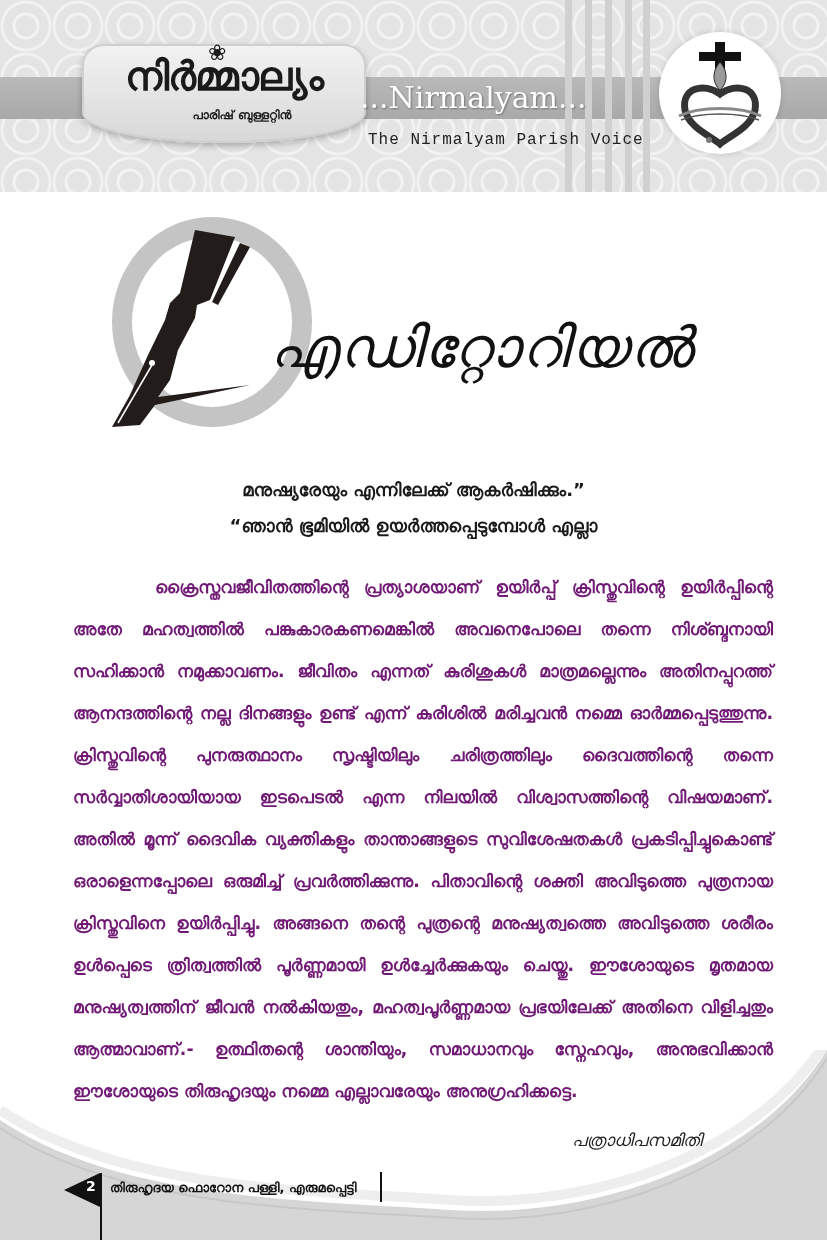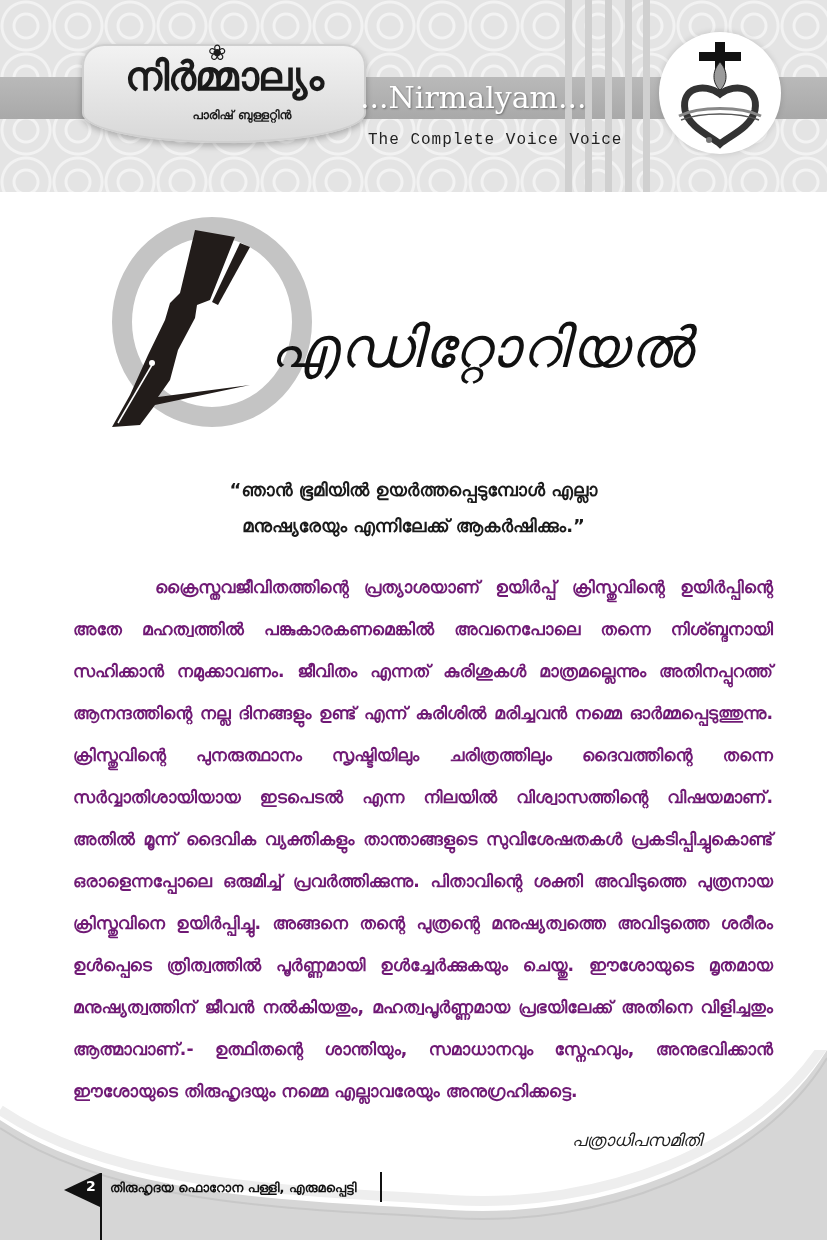--- a/index.html
+++ b/index.html
@@ -120,21 +120,21 @@
       <span style="left:78px"></span>
   </div>
 
   <div class="logo-plaque">
     <span class="logo-flower">❀</span>
     <div class="logo-title">നിർമ്മാല്യം</div>
     <div class="logo-sub">പാരിഷ് ബുള്ളറ്റിൻ</div>
   </div>
 
   <div class="brand-script">...Nirmalyam...</div>
-  <div class="tagline">The Complete Voice Voice</div>
+  <div class="tagline">The Nirmalyam Parish Voice</div>
 
   <div class="emblem">
     <svg width="122" height="122" viewBox="0 0 122 122">
       <rect x="56" y="10" width="10" height="38" fill="#111"></rect>
       <rect x="40" y="20" width="42" height="9" fill="#111"></rect>
       <path d="M61 30 C52 40 54 52 61 58 C68 52 70 40 61 30 Z" fill="#9a9a9a" stroke="#222" stroke-width="1"></path>
       <path d="M61 62 C45 50 22 56 26 78 C30 96 52 104 61 112 C70 104 92 96 96 78 C100 56 77 50 61 62 Z" fill="none" stroke="#333" stroke-width="7"></path>
       <path d="M20 84 C40 74 82 74 102 84" fill="none" stroke="#888" stroke-width="3"></path>
       <path d="M22 88 C42 80 80 80 100 88" fill="none" stroke="#555" stroke-width="1.5"></path>
       <circle cx="50" cy="108" r="3" fill="#777"></circle>
@@ -147,22 +147,22 @@
   <svg class="pen" width="220" height="235" viewBox="0 0 220 235">
     <path d="M95 25 L135 32 L110 95 L97 100 L95 113 L78 145 L70 175 L58 192 L150 180 L55 200 L40 220 L12 222 L30 190 L48 150 L65 115 L70 98 L80 88 Z" fill="#221c1a"></path>
     <path d="M140 38 L150 42 L118 100 L112 97 Z" fill="#221c1a"></path>
     <line x1="18" y1="218" x2="52" y2="160" stroke="#ffffff" stroke-width="1.5"></line>
     <circle cx="52" cy="158" r="3" fill="#ffffff"></circle>
   </svg>
   <div class="editorial-title">എഡിറ്റോറിയൽ</div>
 </div>
 
 <div class="quote">
+  <div>മനുഷ്യരേയും എന്നിലേക്ക് ആകർഷിക്കും.”</div>
   <div>“ഞാൻ ഭൂമിയിൽ ഉയർത്തപ്പെടുമ്പോൾ എല്ലാ</div>
-  <div>മനുഷ്യരേയും എന്നിലേക്ക് ആകർഷിക്കും.”</div>
 </div>
 
 <svg class="footer-wave" width="827" height="190" viewBox="0 0 827 190">
   <path d="M0 70 C120 150 300 150 450 160 C600 170 760 110 827 0 L827 190 L0 190 Z" fill="#d6d6d6"></path>
   <path d="M0 60 C120 140 300 140 450 150 C600 160 760 100 827 -10" fill="none" stroke="#eeeeee" stroke-width="10"></path>
   <path d="M0 78 C120 158 300 158 450 168 C600 178 760 118 827 8" fill="none" stroke="#c8c8c8" stroke-width="2"></path>
 </svg>
 
 <div class="body-text">
   <span class="indent"></span><span>ക്രൈസ്തവജീവിതത്തിന്റെ പ്രത്യാശയാണ് ഉയിർപ്പ് ക്രിസ്തുവിന്റെ ഉയിർപ്പിന്റെ അതേ മഹത്വത്തിൽ പങ്കുകാരകണമെങ്കിൽ അവനെപോലെ തന്നെ നിശ്ബ്ദനായി സഹിക്കാൻ നമുക്കാവണം. ജീവിതം എന്നത് കുരിശുകൾ മാത്രമല്ലെന്നും അതിനപ്പുറത്ത് ആനന്ദത്തിന്റെ നല്ല ദിനങ്ങളും ഉണ്ട് എന്ന് കുരിശിൽ മരിച്ചവൻ നമ്മെ ഓർമ്മപ്പെടുത്തുന്നു. ക്രിസ്തുവിന്റെ പുനരുത്ഥാനം സൃഷ്ടിയിലും ചരിത്രത്തിലും ദൈവത്തിന്റെ തന്നെ സർവ്വാതിശായിയായ ഇടപെടൽ എന്ന നിലയിൽ വിശ്വാസത്തിന്റെ വിഷയമാണ്. അതിൽ മൂന്ന് ദൈവിക വ്യക്തികളും താന്താങ്ങളുടെ സുവിശേഷതകൾ പ്രകടിപ്പിച്ചുകൊണ്ട് ഒരാളെന്നപ്പോലെ ഒരുമിച്ച് പ്രവർത്തിക്കുന്നു. പിതാവിന്റെ ശക്തി അവിടുത്തെ പുത്രനായ ക്രിസ്തുവിനെ ഉയിർപ്പിച്ചു. അങ്ങനെ തന്റെ പുത്രന്റെ മനുഷ്യത്വത്തെ അവിടുത്തെ ശരീരം ഉൾപ്പെടെ ത്രിത്വത്തിൽ പൂർണ്ണമായി ഉൾച്ചേർക്കുകയും ചെയ്തു. ഈശോയുടെ മൃതമായ മനുഷ്യത്വത്തിന് ജീവൻ നൽകിയതും, മഹത്വപൂർണ്ണമായ പ്രഭയിലേക്ക് അതിനെ വിളിച്ചതും ആത്മാവാണ്.- ഉത്ഥിതന്റെ ശാന്തിയും, സമാധാനവും സ്നേഹവും, അനുഭവിക്കാൻ ഈശോയുടെ തിരുഹൃദയും നമ്മെ എല്ലാവരേയും അനുഗ്രഹിക്കട്ടെ.</span>

